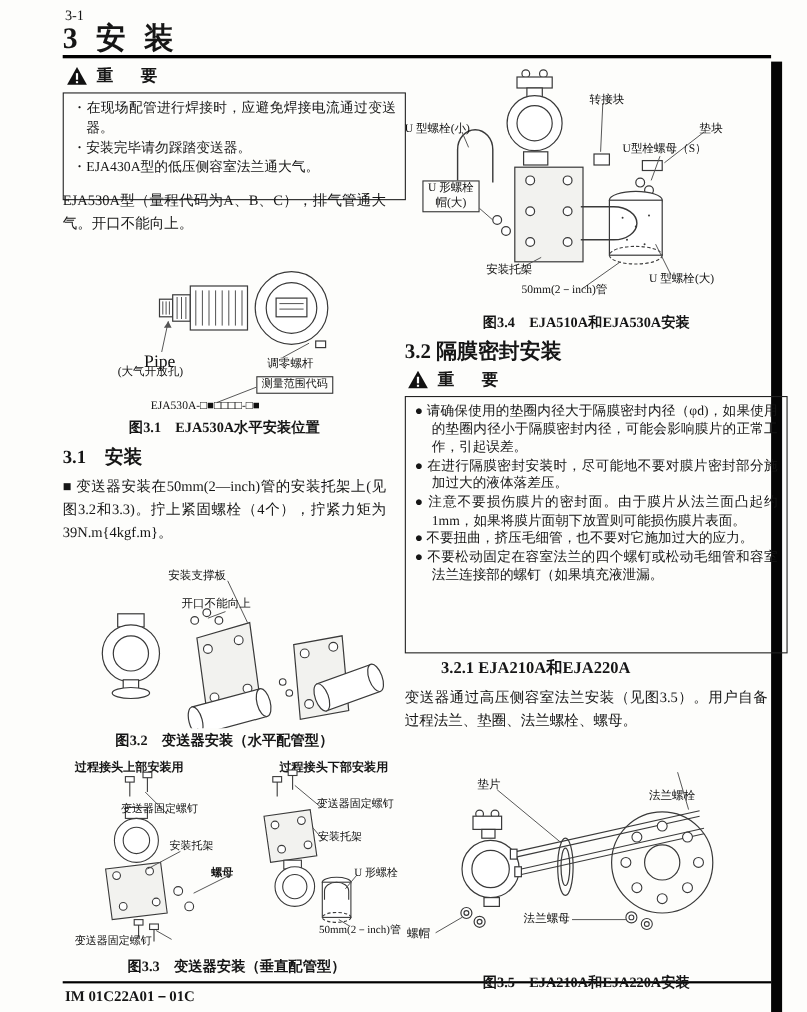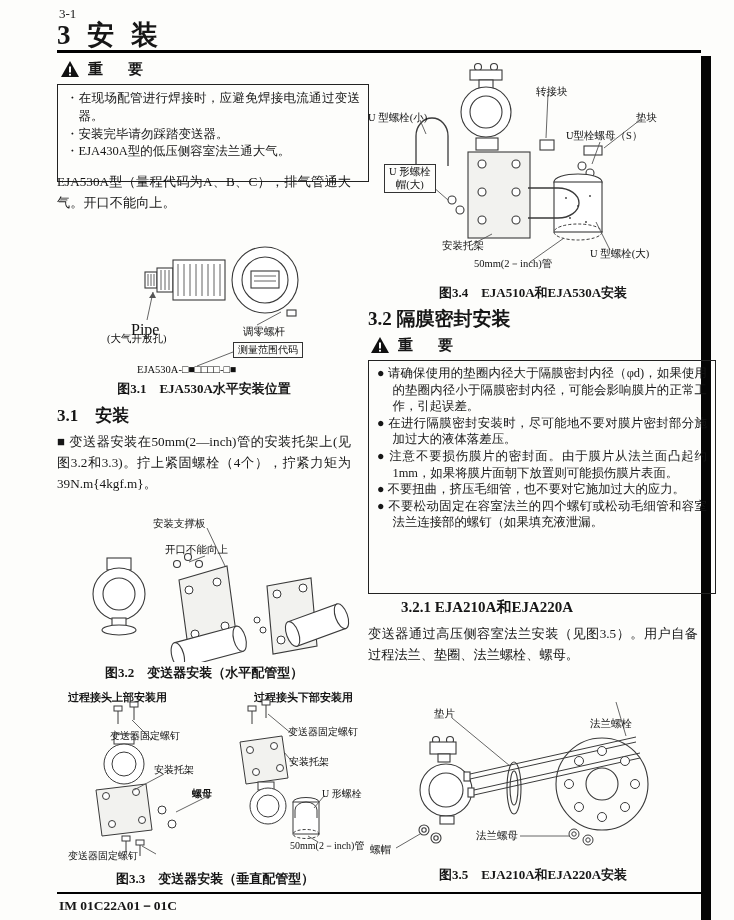--- a/index.html
+++ b/index.html
@@ -340,16 +340,16 @@
         <line x1="248" y1="14" x2="258" y2="48"></line>
         <line x1="84" y1="30" x2="142" y2="78"></line>
         <line x1="152" y1="148" x2="202" y2="148"></line>
         <line x1="28" y1="160" x2="52" y2="146"></line>
       </g>
     </svg>
     <span class="lbl" style="left:222px;top:4px;margin-top:26px;">法兰螺栓</span>
     <span class="lbl" style="left:66px;top:20px;">垫片</span>
     <span class="lbl" style="left:108px;top:142px;">法兰螺母</span>
     <span class="lbl" style="left:2px;top:156px;">螺帽</span>
-    <div class="caption" style="top:178px;">图3.5　EJA210A和EJA220A安装</div>
+    <div class="caption" style="top:196px;">图3.5　EJA210A和EJA220A安装</div>
   </div>
 
 </div>
 
 </body></html>

